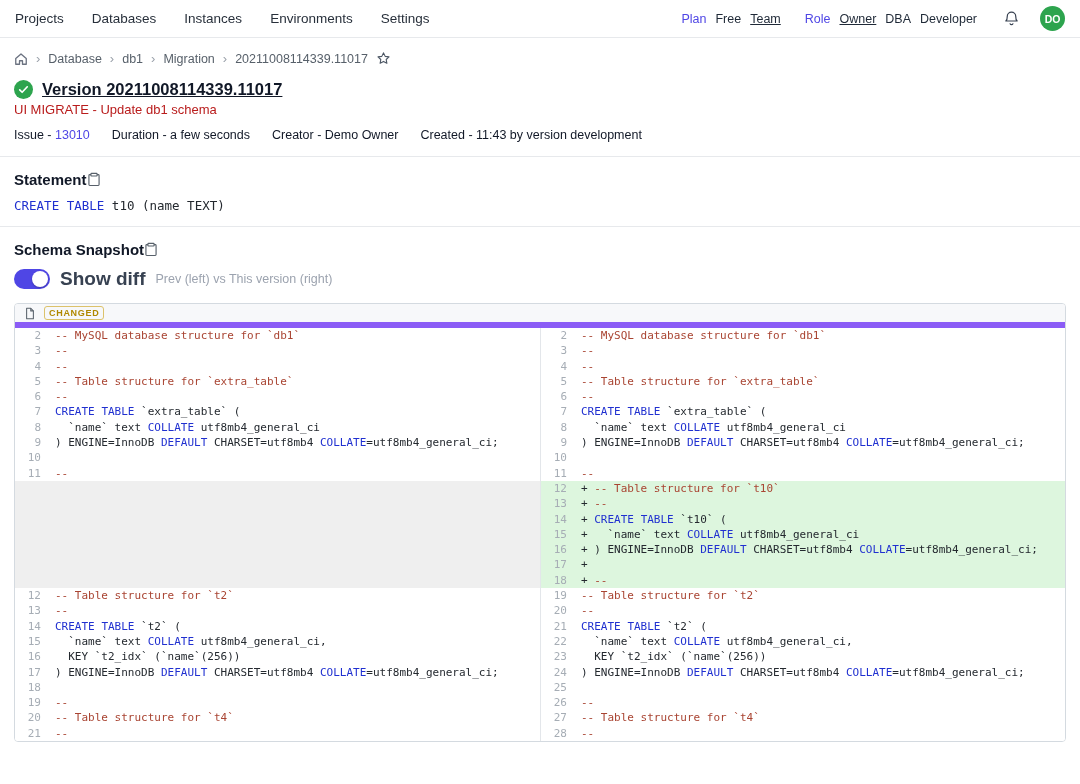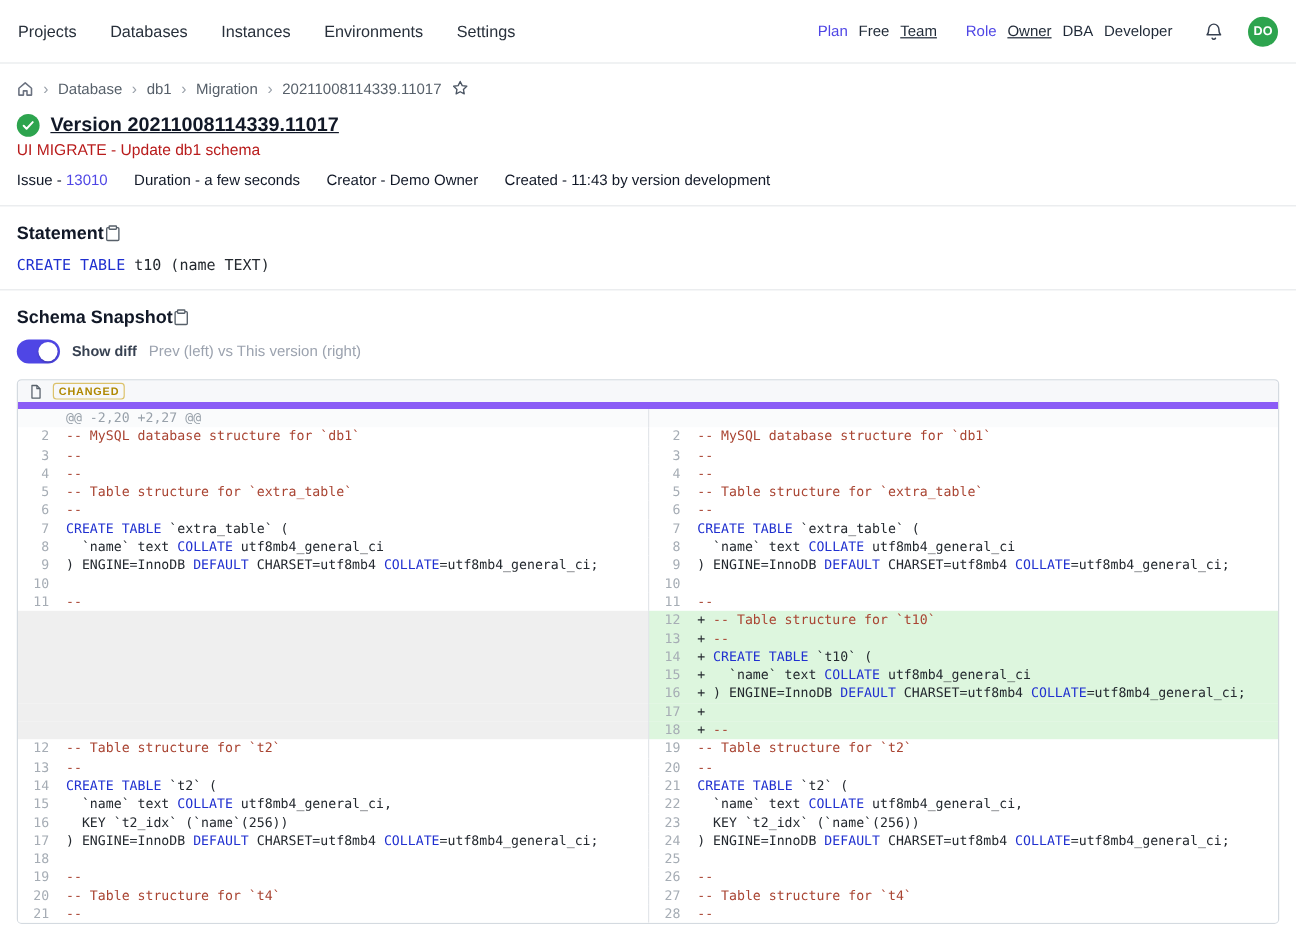--- a/index.html
+++ b/index.html
@@ -4,21 +4,21 @@
 <style>
   * { box-sizing: border-box; }
   html,body { margin:0; padding:0; }
   body {
     width:1080px; height:784px; overflow:hidden;
     background:#fff; color:#1f2328;
     font-family:"Liberation Sans", sans-serif;
   }
   
   .topnav { display:flex; justify-content:space-between; align-items:center;
-            height:53px; padding:0 15px; border-bottom:1px solid #e7e9ec; }
+            height:38px; padding:0 15px; border-bottom:1px solid #e7e9ec; }
   .nav-left { display:flex; gap:28px; }
   .nav-item { font-size:13.5px; color:#28303b; cursor:pointer; }
   .nav-right { display:flex; align-items:center; gap:16px; font-size:12.5px; }
   .grp { display:inline-flex; gap:9px; margin-right:8px; align-items:center; }
   .grp-label { color:var(--accent); }
   .grp-opt { color:#1f2937; cursor:pointer; }
   .grp-opt.u { text-decoration:underline; }
   .bell { display:flex; align-items:center; margin:0 4px 0 2px; cursor:pointer; }
   .avatar { width:25px; height:25px; border-radius:50%; background:var(--success);
             color:#fff; font-size:10.5px; font-weight:700; display:flex;
@@ -46,21 +46,21 @@
   .sql { padding:2px 14px 13px; font-family:"DejaVu Sans Mono", monospace;
          font-size:12.5px; color:#24292f; }
   .tk-k { color:var(--kw); }
   .tk-c { color:var(--comment); }
   
   .toggle-row { display:flex; align-items:center; gap:10px; padding:2px 14px 11px; }
   .toggle { width:36px; height:20px; border-radius:11px; background:var(--accent);
             position:relative; display:inline-block; cursor:pointer; flex:none; }
   .knob { position:absolute; top:2px; left:18px; width:16px; height:16px;
           border-radius:50%; background:#fff; box-shadow:0 1px 2px rgba(0,0,0,.25); }
-  .toggle-label { font-size:12px; font-weight:600; color:#374151; }
+  .toggle-label { font-size:19px; font-weight:600; color:#374151; }
   .toggle-hint { font-size:12.5px; color:#9ca3af; }
   
   .diff-panel { margin:2px 14px 0; border:1px solid #d4dae0; border-radius:4px; overflow:hidden; }
   .diff-head { height:24px; background:#f7f8fa; border-bottom:6px solid #8b5cf6;
                display:flex; align-items:center; gap:8px; padding:0 9px; }
   .badge { font-size:9px; font-weight:600; letter-spacing:.7px; color:var(--badge);
            border:1px solid var(--badge-border); border-radius:3px; padding:2px 4px 1px;
            line-height:1; }
   .diff-body { font-family:"DejaVu Sans Mono", monospace; font-size:11px; background:#fff; }
   .drow { display:flex; height:15.3px; line-height:15.3px; }
@@ -189,30 +189,20 @@
     <div class="diff-head">
       <span style="display:flex;align-items:center;">
         <svg width="12" height="13" viewBox="0 0 16 17" fill="none" stroke="#57606a" stroke-width="1.4" stroke-linejoin="round">
             <path d="M3.5 1.5H9l3.5 3.5v10.5h-9z"></path>
             <path d="M9 1.5V5h3.5"></path>
           </svg>
       </span>
       <span class="badge">CHANGED</span>
     </div>
     <div class="diff-body" id="diff-rows">
-        <div class="drow hunk">
-          <div class="pane l">
-            <span class="ln"></span>
-            <span class="code">@@ -2,20 +2,27 @@</span>
-          </div>
-          <div class="pane r">
-            <span class="ln"></span>
-            <span class="code"></span>
-          </div>
-        </div>
         <div class="drow">
           <div class="pane l">
             <span class="ln">2</span>
             <span class="code"><span class="tk-c">-- MySQL database structure for `db1`</span></span>
           </div>
           <div class="pane r">
             <span class="ln">2</span>
             <span class="code"><span class="tk-c">-- MySQL database structure for `db1`</span></span>
           </div>
         </div>

